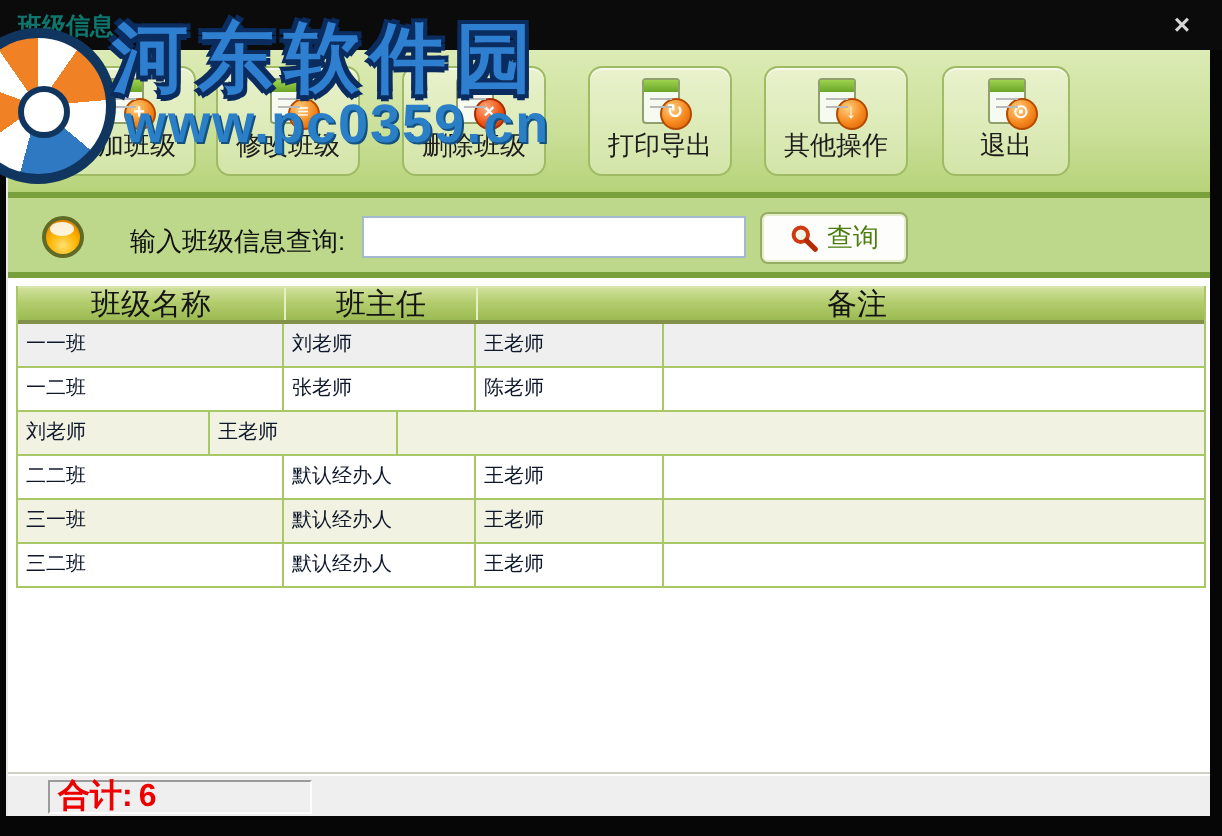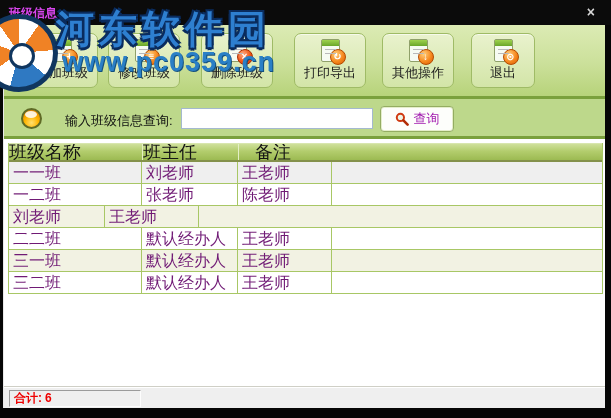--- a/index.html
+++ b/index.html
@@ -4,21 +4,21 @@
 <style>
   * { margin:0; padding:0; box-sizing:border-box; }
   html,body { width:611px; height:418px; }
   body {
     position:relative; background:#060606; overflow:hidden;
     font-family:"Liberation Sans","DejaVu Sans",sans-serif;
   }
 
   
   .titlebar { position:absolute; left:0; top:0; width:611px; height:25px; background:#0b0b0b; }
-  .title-text { position:absolute; left:9px; top:5px; font-size:12px; font-weight:bold; color:#d946ef; }
+  .title-text { position:absolute; left:9px; top:5px; font-size:12px; font-weight:bold; color:#0f766e; }
   .close-btn { position:absolute; right:16px; top:3px; color:#d6d6d6; font-size:14px; font-weight:bold; cursor:default; line-height:18px; }
 
   
   .content { position:absolute; left:3px; top:25px; width:602px; height:383px; background:#ffffff; display:flex; flex-direction:column; border-left:1px solid #e9e9e9; }
 
   
   .toolbar { position:relative; height:74px; flex:none;
     background:linear-gradient(#dcebb4 0%, #cbe09a 55%, #b7d37a 100%);
     border-bottom:3px solid #7aa03c; }
   .tbtn { position:absolute; top:8px; height:55px; width:72px;
@@ -43,44 +43,44 @@
     background:radial-gradient(circle at 50% 75%, #ffe070 0%, #ffb400 45%, #cf6e00 100%);
     border:2px solid #5f6a26; }
   .sphere::after { content:""; position:absolute; left:2px; top:1px; width:12px; height:7px; border-radius:50%;
     background:rgba(255,255,255,.85); }
   .search-label { position:absolute; left:61px; top:13px; font-size:13px; font-weight:normal; color:#101010; }
   .search-input { position:absolute; left:177px; top:9px; width:192px; height:21px;
     border:1px solid #a4b9cf; background:#fff; font-size:12px; padding:0 3px; }
   .qbtn { position:absolute; left:376px; top:7px; width:74px; height:26px; background:#fdfefb;
     border:1px solid #94ad62; border-radius:4px; box-shadow:0 0 0 1px #e4eecb inset;
     display:flex; align-items:center; justify-content:center; gap:5px; cursor:pointer; }
-  .qbtn .lbl { font-size:13px; color:#a21caf; }
+  .qbtn .lbl { font-size:13px; color:#4d7c0f; }
 
   
   .tablearea { flex:1; background:#fff; padding:4px 3px 0 4px; overflow:hidden; }
   .grid { width:595px; border-left:1px solid #a8c765; border-right:1px solid #a8c765; }
   .ghead { display:flex; height:19px; background:linear-gradient(#cfe09b 0%, #b3cd6d 45%, #9cba52 100%);
     border-bottom:2px solid #84914b; border-top:1px solid #d8e6ae; }
-  .ghead .hc { font-size:18px; color:#141414; line-height:17px;
+  .ghead .hc { font-size:15px; color:#141414; text-align:center; line-height:17px;
     border-left:1px solid #e4efc5; overflow:hidden; white-space:nowrap; }
   .ghead .hc:first-child { border-left:none; }
   .grow { display:flex; height:22px; border-bottom:1px solid #a8c765; background:#fff; cursor:default; }
   .grow.first { background:#efefef; }
   .grow.alt { background:#f2f2e3; }
-  .grow .c { font-size:16px; color:#701a75; line-height:21px; padding-left:4px;
+  .grow .c { font-size:10px; color:#0f172a; line-height:21px; padding-left:4px;
     border-right:1px solid #a8c765; overflow:hidden; white-space:nowrap; }
   .grow .c:last-child { border-right:none; }
   .w1 { width:133px; flex:none; } .w2 { width:96px; flex:none; } .w3 { width:94px; flex:none; } .w4 { flex:1;padding-left:16px; }
 
   
   .statusbar { flex:none; height:21px; background:#efefef; border-top:1px solid #ffffff;
     box-shadow:0 -1px 0 #cfcfc6; display:flex; align-items:center; }
-  .sunken { margin-left:5px; width:132px; height:17px; line-height:15px; padding-left:4px;
+  .sunken { margin-left:20px; width:132px; height:17px; line-height:15px; padding-left:4px;
     border:1px solid; border-color:#9b9b9b #fdfdfd #fdfdfd #9b9b9b;
-    font-size:12px; font-weight:bold; color:#ee0000; }
+    font-size:16px; font-weight:bold; color:#ee0000; }
   .sunken span { margin-right:3px; }
 
   
   .watermark { position:absolute; left:0; top:0; width:611px; height:110px; pointer-events:none; z-index:60; }
   .wm-logo { position:absolute; left:-20px; top:14px; width:78px; height:78px; border-radius:50%;
     border:5px solid #10365f;
     background:conic-gradient(#ffffff 0 35deg, #f08225 35deg 85deg, #ffffff 85deg 130deg,
       #2f79c2 130deg 195deg, #ffffff 195deg 235deg, #f08225 235deg 290deg, #ffffff 290deg 325deg, #f08225 325deg 360deg); }
   .wm-logo::after { content:""; position:absolute; left:24px; top:24px; width:20px; height:20px;
     border-radius:50%; background:#fff; border:3px solid #10365f; }

